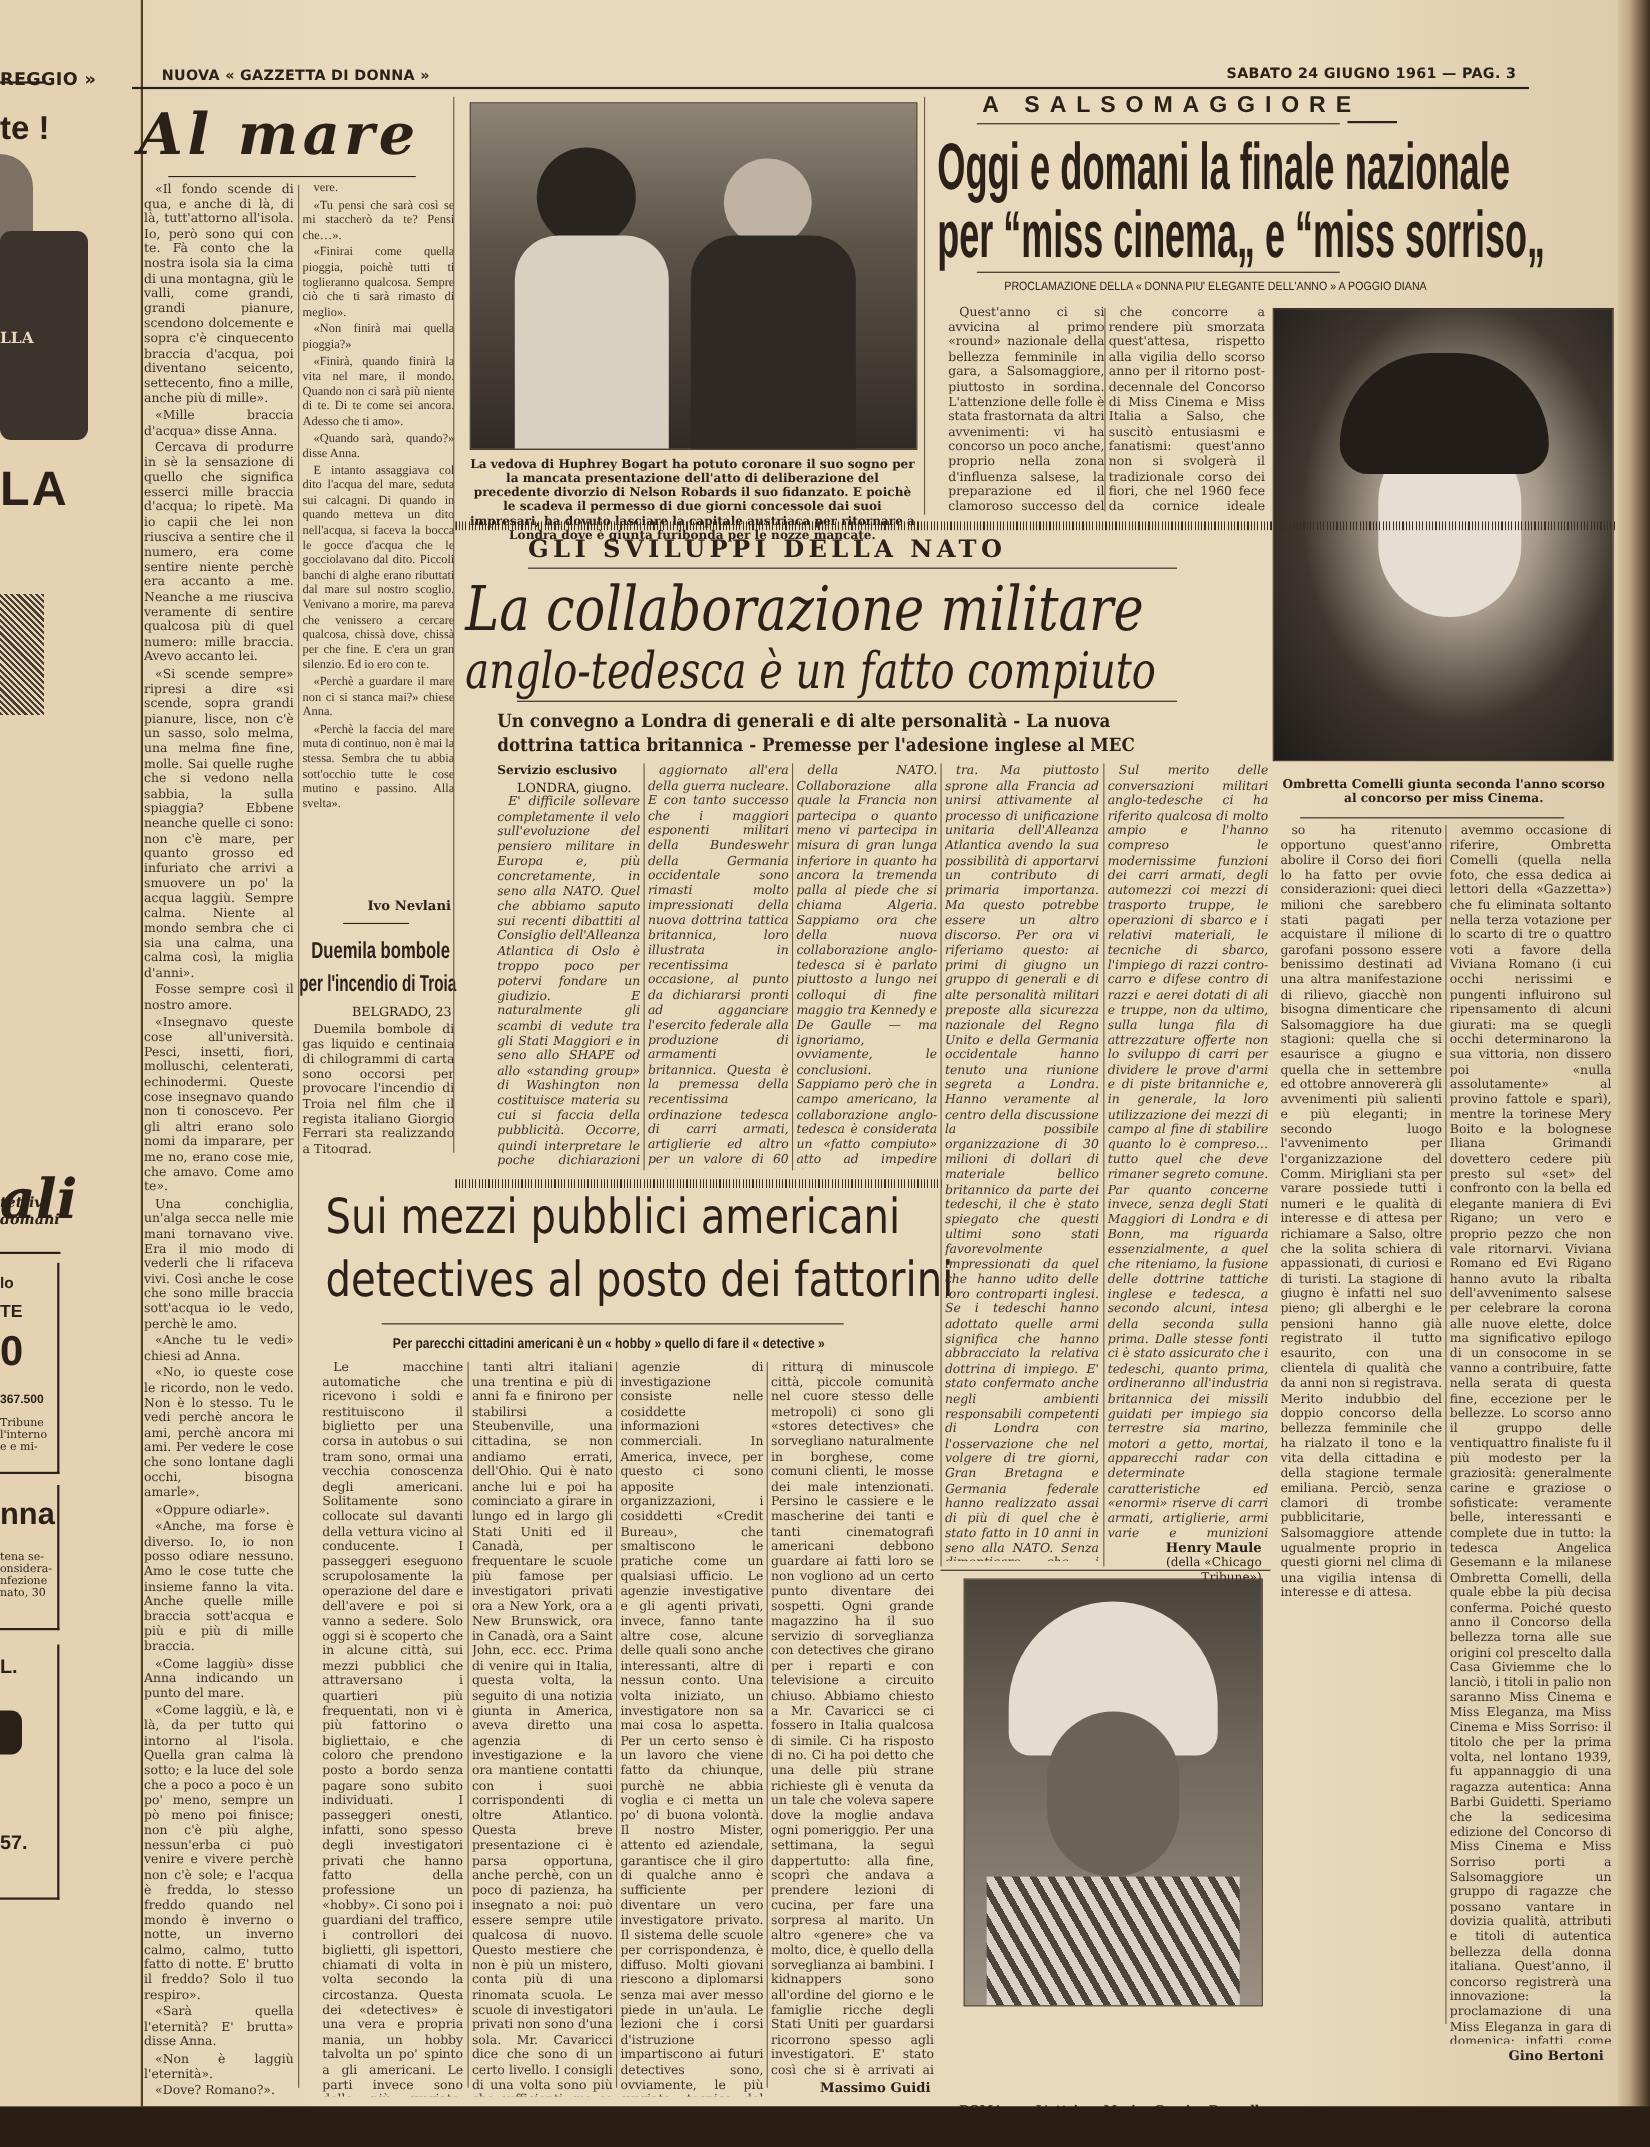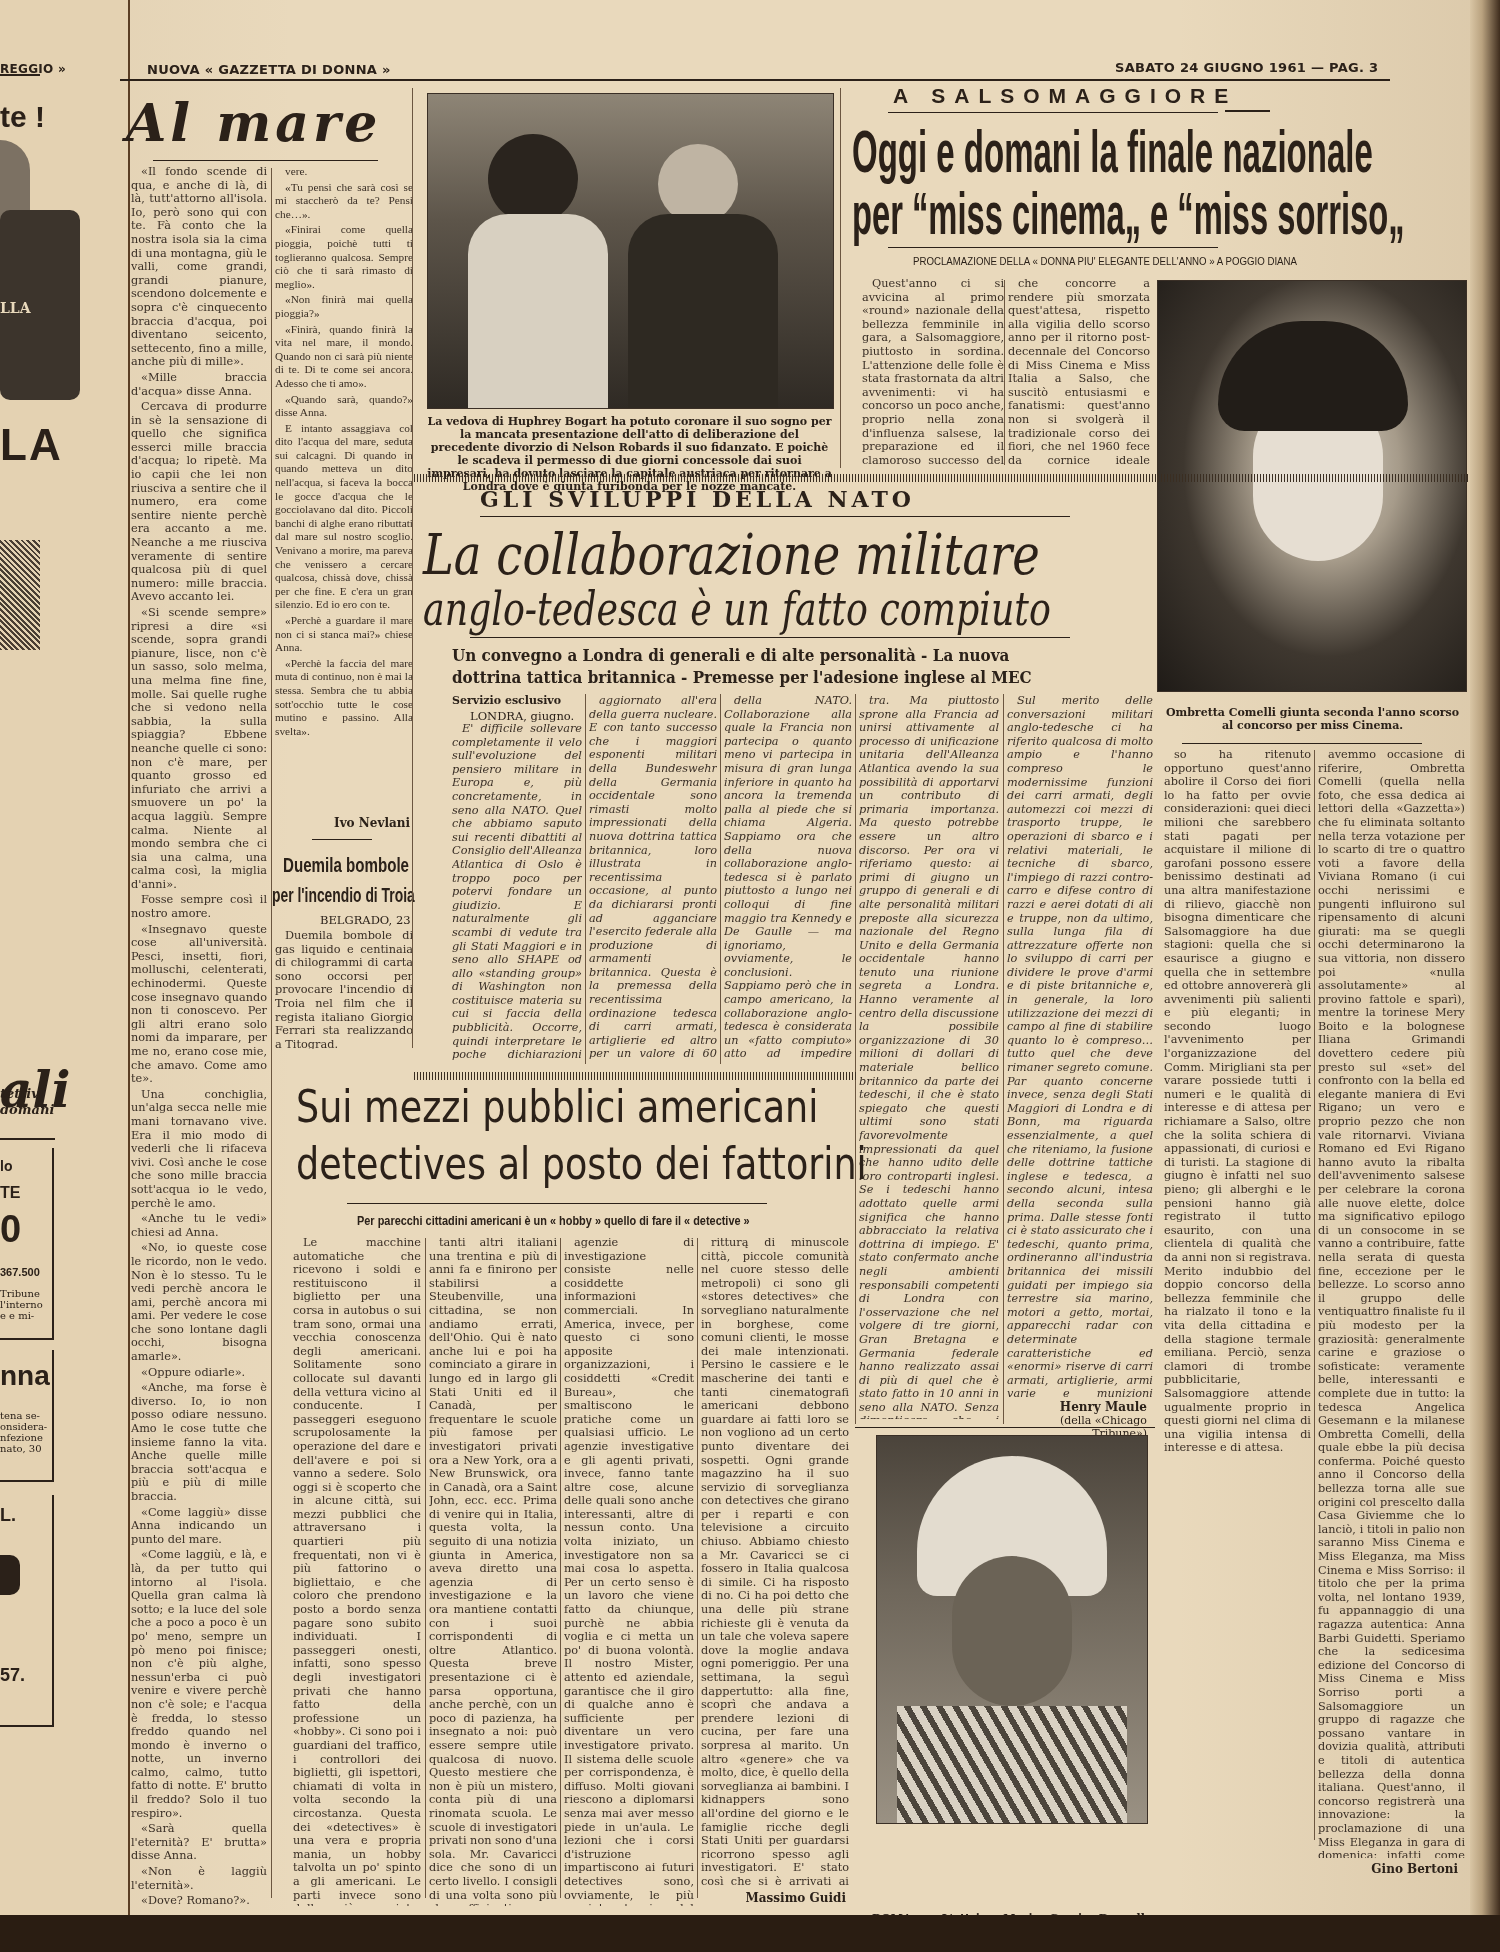--- a/index.html
+++ b/index.html
@@ -29,21 +29,21 @@
   .caption { position:absolute; font-family:"DejaVu Serif", serif; font-weight:bold; font-size:11px; line-height:13px; text-align:center; color:#2b2119; }
   .byline { font-weight:bold; text-align:right; font-size:12px; }
   .head-condensed { font-family:"Liberation Sans", sans-serif; font-weight:bold; transform-origin:left top; white-space:nowrap; }
 </style>
 </head>
 <body>
 
 <div class="page">
 
   <div class="prev-page">
-    <div class="abs masthead" style="left:0;top:62px;font-size:12px;">REGGIO »</div>
+    <div class="abs masthead" style="left:0;top:62px;font-size:16px;">REGGIO »</div>
     <div class="abs" style="left:0;top:74px;width:40px;height:2px;background:#2b2119;"></div>
     <div class="abs" style="left:0;top:100px;font:bold 30px 'Liberation Sans',sans-serif;">te !</div>
     <div class="abs" style="left:-10px;top:140px;width:40px;height:120px;border-radius:0 30px 30px 0;background:#5a5048;opacity:0.75;"></div>
     <div class="abs" style="left:0;top:210px;width:80px;height:190px;background:#3c342c;border-radius:10px;">
       <div class="abs" style="left:0;top:90px;color:#e9d9bc;font:bold 14px 'DejaVu Serif',serif;">LLA</div>
     </div>
     <div class="abs" style="left:0;top:420px;font:bold 44px 'Liberation Sans',sans-serif;letter-spacing:2px;">LA</div>
     <div class="abs" style="left:0;top:540px;width:40px;height:110px;background:repeating-linear-gradient(45deg,#4a3f34 0 2px,transparent 2px 4px);"></div>
     <div class="abs" style="left:0;top:1060px;font:italic bold 50px 'DejaVu Serif',serif;">ali</div>
     <div class="abs" style="left:0;top:1086px;font:italic bold 13px 'DejaVu Serif',serif;line-height:16px;">

